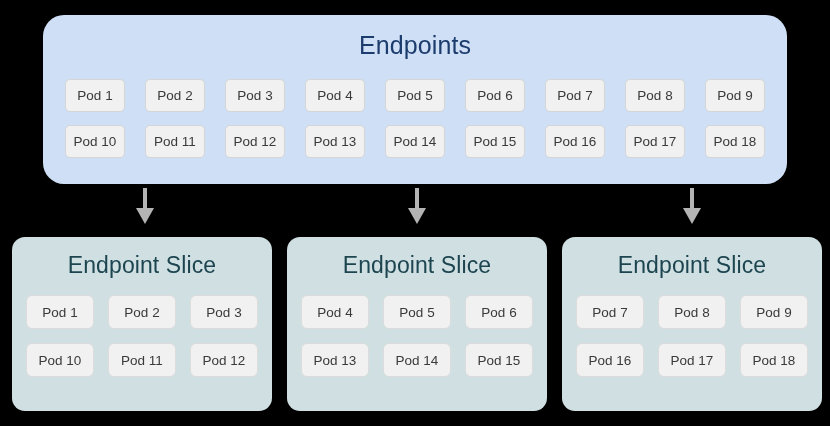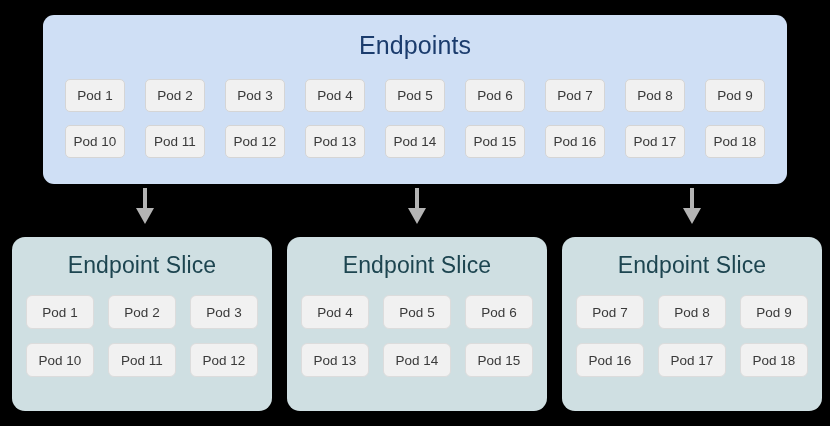--- a/index.html
+++ b/index.html
@@ -25,21 +25,21 @@
   }
 
   
   .endpoints-panel {
     position: absolute;
     left: 43px;
     top: 15px;
     width: 744px;
     height: 169px;
     background: #cfdff5;
-    border-radius: 11px;
+    border-radius: 21px;
     box-sizing: border-box;
   }
 
   .endpoints-title {
     position: absolute;
     left: 0;
     top: 16px;
     width: 100%;
     text-align: center;
     font-size: 25px;

